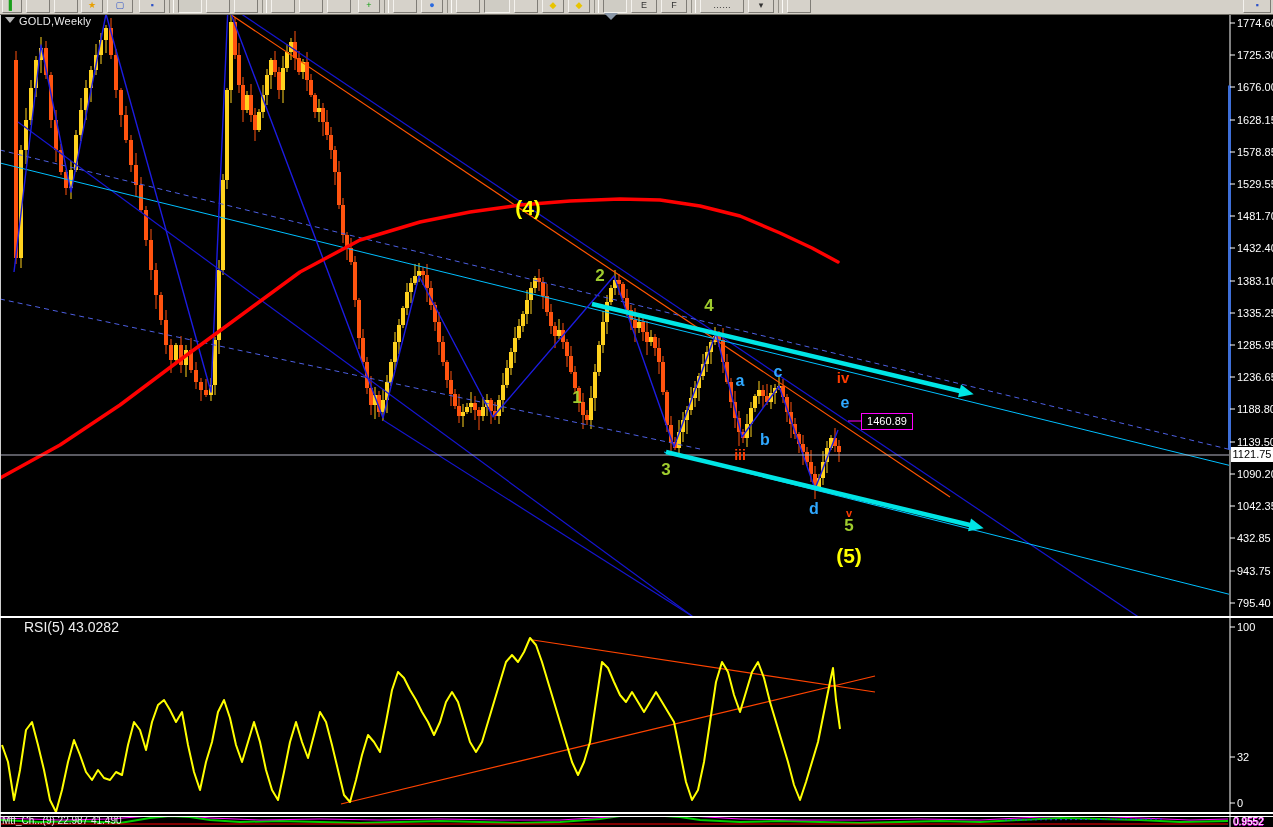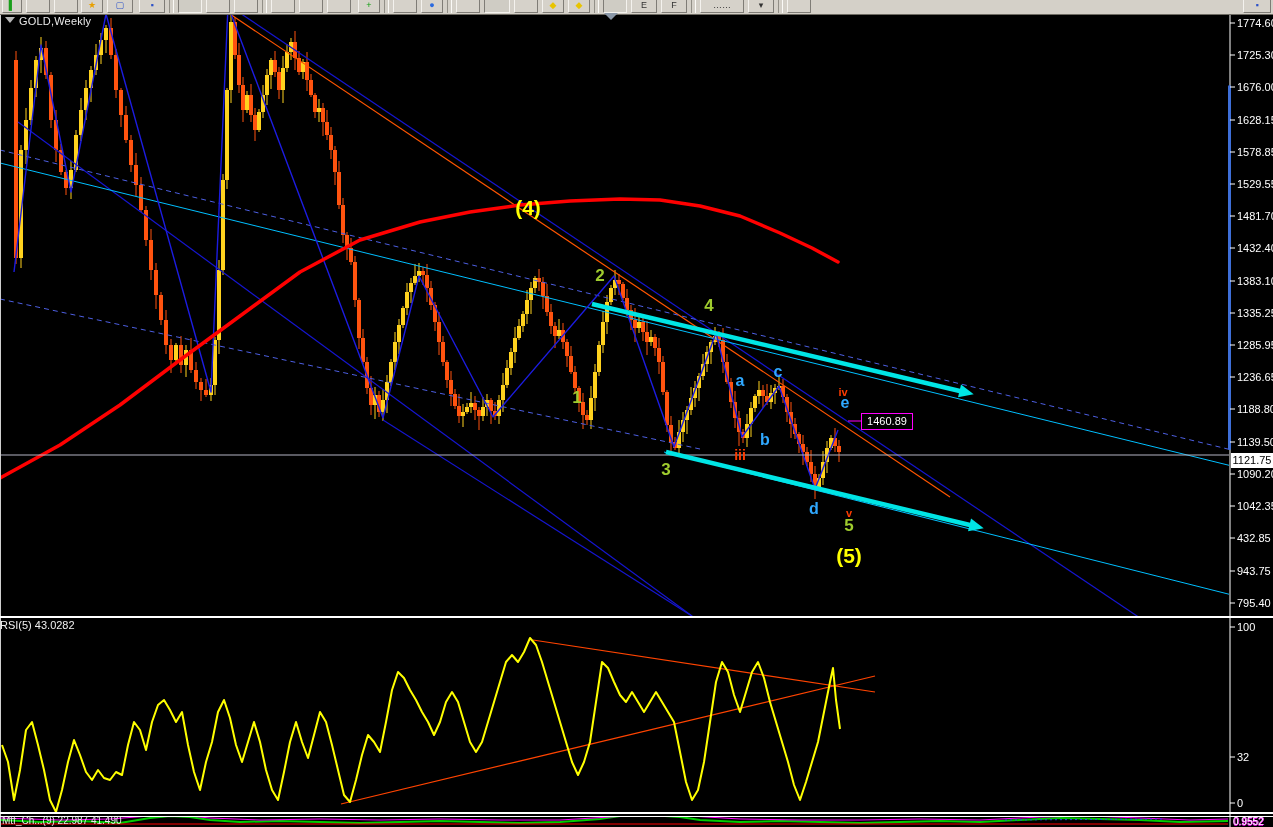--- a/index.html
+++ b/index.html
@@ -14,21 +14,21 @@
   .tb.pressed{border-color:#7f7c76 #f4f2ee #f4f2ee #7f7c76;background:#cfccc4;}
   .tb.sep{background:transparent;border:none;border-left:1px solid #928f87;border-right:1px solid #fbfaf7;}
   .glyph{display:inline-block;transform:translateY(-2px);}
   
   svg{position:absolute;left:0;top:0;z-index:1;}
   
   .ov{position:absolute;z-index:10;white-space:nowrap;}
   #symbol-label{left:19px;top:15px;color:#e8e8e8;font-size:11px;letter-spacing:0.2px;}
   #symbol-tri{position:absolute;left:5px;top:17px;width:0;height:0;z-index:10;
       border-left:5px solid transparent;border-right:5px solid transparent;border-top:6px solid #b8b8b8;}
-  #rsi-label{left:0;top:619px;color:#efefef;font-size:11px;}
+  #rsi-label{left:24px;top:619px;color:#efefef;font-size:14px;}
   #bottom-label{left:2px;top:815px;color:#e8e8e8;font-size:10px;z-index:12;}
   #bottom-scale{left:1233px;top:816px;color:#fff;font-size:10px;z-index:12;
       text-shadow:0 1px 0 #ff00ff, 1px 0 0 #ff44ff;}
   .axis-label{position:absolute;left:1237px;color:#ffffff;font-size:11px;z-index:8;transform:translateY(-50%);}
   .wave{position:absolute;z-index:9;font-weight:bold;transform:translate(-50%,-50%);}
   #price-now{position:absolute;left:1231px;width:42px;height:15px;background:#ffffff;color:#000;
       font-size:11px;text-align:center;line-height:15px;z-index:11;}
   #price-obj{position:absolute;width:50px;height:15px;background:#000;border:1px solid #ff00ff;
       color:#fff;font-size:11px;text-align:center;line-height:15px;z-index:9;}
   .splitter{position:absolute;left:0;width:1273px;background:#fff;z-index:6;}
@@ -546,37 +546,37 @@
 
   <div id="symbol-tri"></div>
   <div class="ov" id="symbol-label">GOLD,Weekly</div>
 
   <div class="ov" id="rsi-label">RSI(5) 43.0282</div>
 
   <div class="ov" id="bottom-label">Mtf_Ch...(9) 22.987 41.490</div>
   <div class="ov" id="bottom-scale">0.9552</div>
 
   <div id="price-obj" style="left: 861px; top: 413px;">1460.89</div>
-  <div id="price-now" style="top: 447px; margin-top: 6px;">1121.75</div>
+  <div id="price-now" style="top: 447px;">1121.75</div>
 
   <div id="wave-labels">
       <span class="wave" style="left: 528px; top: 208px; color: rgb(255, 255, 0); font-size: 21px;">(4)</span>
       <span class="wave" style="left: 600px; top: 276px; color: rgb(159, 204, 46); font-size: 17px;">2</span>
       <span class="wave" style="left: 709px; top: 306px; color: rgb(159, 204, 46); font-size: 17px;">4</span>
       <span class="wave" style="left: 577px; top: 398px; color: rgb(159, 204, 46); font-size: 17px;">1</span>
       <span class="wave" style="left: 666px; top: 470px; color: rgb(159, 204, 46); font-size: 17px;">3</span>
       <span class="wave" style="left: 849px; top: 526px; color: rgb(159, 204, 46); font-size: 17px;">5</span>
       <span class="wave" style="left: 849px; top: 556px; color: rgb(255, 255, 0); font-size: 21px;">(5)</span>
       <span class="wave" style="left: 740px; top: 381px; color: rgb(47, 168, 255); font-size: 16px;">a</span>
       <span class="wave" style="left: 765px; top: 440px; color: rgb(47, 168, 255); font-size: 16px;">b</span>
       <span class="wave" style="left: 778px; top: 372px; color: rgb(47, 168, 255); font-size: 16px;">c</span>
       <span class="wave" style="left: 814px; top: 509px; color: rgb(47, 168, 255); font-size: 16px;">d</span>
       <span class="wave" style="left: 845px; top: 403px; color: rgb(47, 168, 255); font-size: 16px;">e</span>
       <span class="wave" style="left: 740px; top: 455px; color: rgb(255, 60, 0); font-size: 14px;">iii</span>
-      <span class="wave" style="left: 843px; top: 392px; color: rgb(255, 60, 0); font-size: 11px;">iv</span>
+      <span class="wave" style="left: 843px; top: 377px; color: rgb(255, 60, 0); font-size: 15px;">iv</span>
       <span class="wave" style="left: 849px; top: 513px; color: rgb(255, 60, 0); font-size: 11px;">v</span>
     </div>
   <div id="axis-labels">
       <span class="axis-label" style="top: 23px;">1774.60</span>
       <span class="axis-label" style="top: 55px;">1725.30</span>
       <span class="axis-label" style="top: 87px;">1676.00</span>
       <span class="axis-label" style="top: 120px;">1628.15</span>
       <span class="axis-label" style="top: 152px;">1578.85</span>
       <span class="axis-label" style="top: 184px;">1529.55</span>
       <span class="axis-label" style="top: 216px;">1481.70</span>

